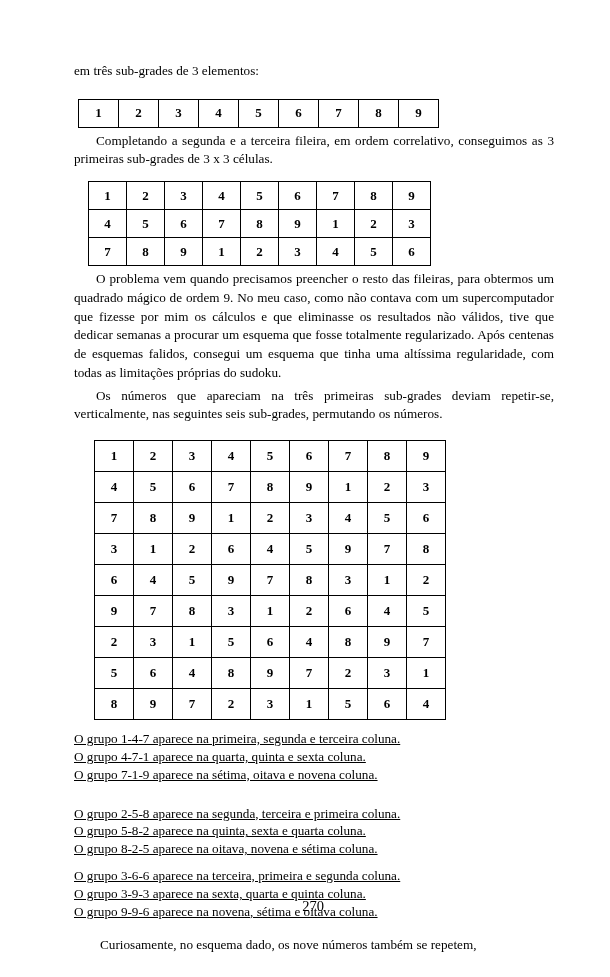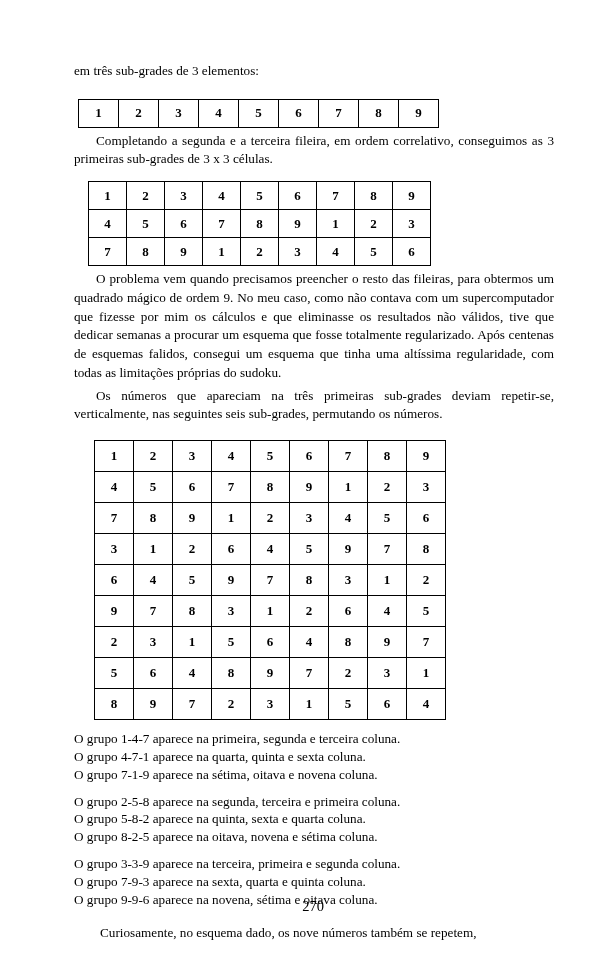--- a/index.html
+++ b/index.html
@@ -78,20 +78,21 @@
   }
   .grid9 td {
     width: 36px;
     height: 28px;
   }
 
   .table-wrap { display: block; }
 
   .list-block {
     margin-top: 10px;
+    text-decoration: underline;
   }
   .list-block p {
     text-align: left;
     margin: 0;
     line-height: 1.35;
     font-size: 13.2px;
   }
   .list-gap { height: 9px; }
 
   .final-para {
@@ -286,29 +287,29 @@
           </tbody>
       </table>
     </div>
 
     <div class="list-block">
       <p>O grupo 1-4-7 aparece na primeira, segunda e terceira coluna.</p>
       <p>O grupo 4-7-1 aparece na quarta, quinta e sexta coluna.</p>
       <p>O grupo 7-1-9 aparece na sétima, oitava e novena coluna.</p>
     </div>
     <div class="list-gap"></div>
-    <div class="list-block" style="margin-top:0;">
+    <div class="list-block" style="margin-top:12px;">
       <p>O grupo 2-5-8 aparece na segunda, terceira e primeira coluna.</p>
       <p>O grupo 5-8-2 aparece na quinta, sexta e quarta coluna.</p>
       <p>O grupo 8-2-5 aparece na oitava, novena e sétima coluna.</p>
     </div>
     <div class="list-gap"></div>
     <div class="list-block" style="margin-top:0;">
-      <p>O grupo 3-3-9 aparece na terceira, primeira e segunda coluna.</p>
-      <p>O grupo 7-9-3 aparece na sexta, quarta e quinta coluna.</p>
+      <p>O grupo 3-6-6 aparece na terceira, primeira e segunda coluna.</p>
+      <p>O grupo 3-9-3 aparece na sexta, quarta e quinta coluna.</p>
       <p>O grupo 9-9-6 aparece na novena, sétima e oitava coluna.</p>
     </div>
 
     <p class="final-para">Curiosamente, no esquema dado, os nove números também se repetem,</p>
   </div>
 
   <div class="page-number">270</div>
 </div>
 
 </body></html>

